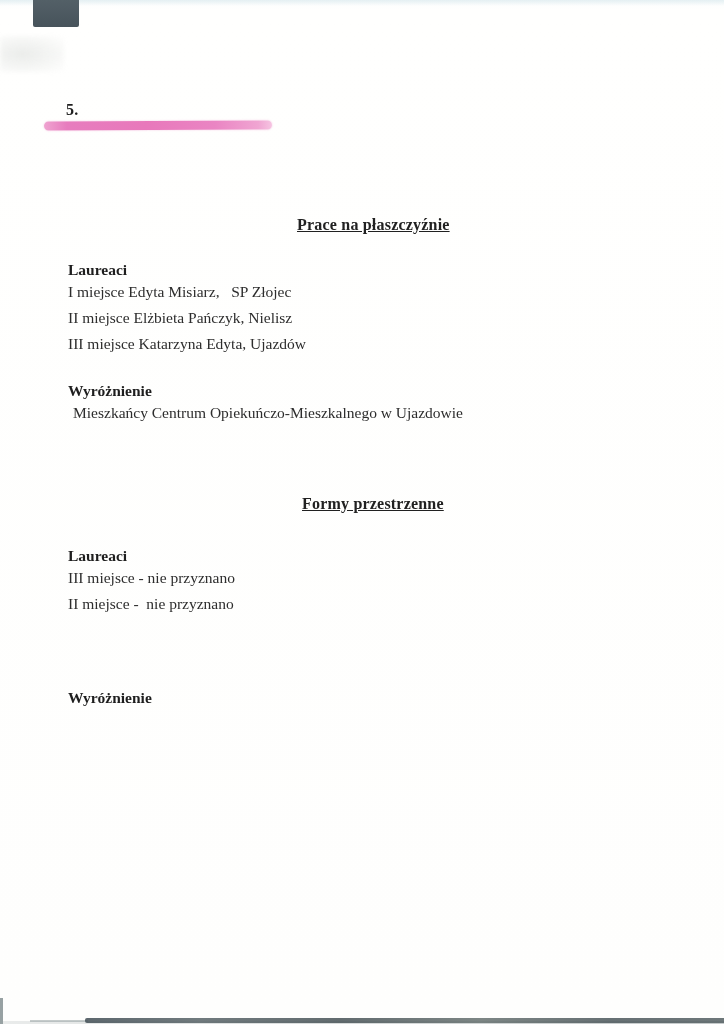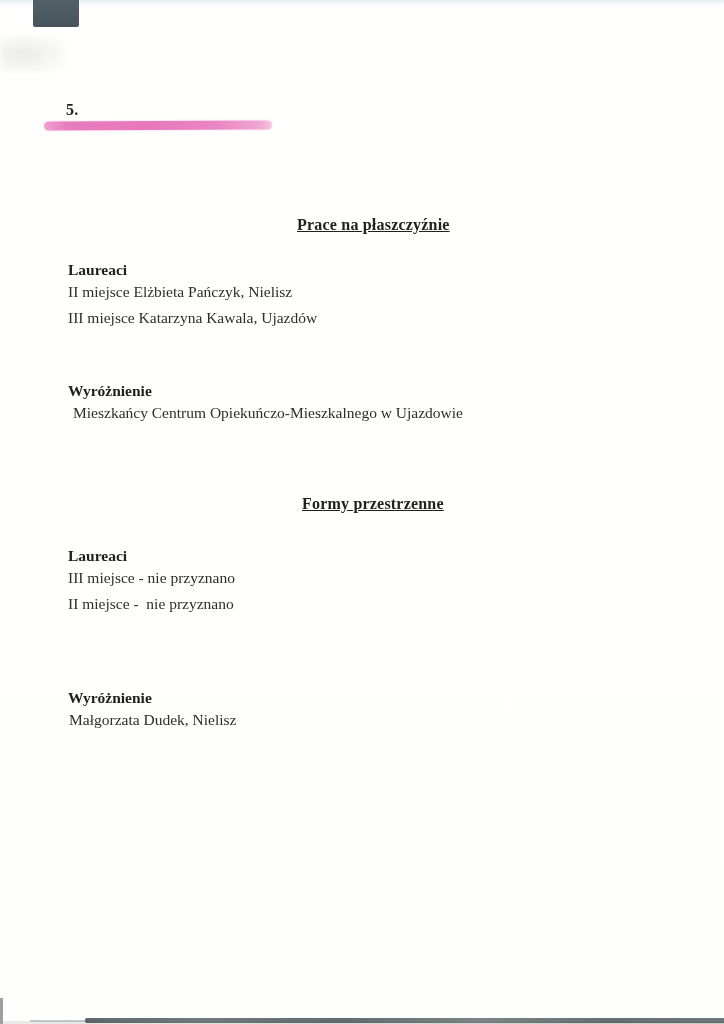--- a/index.html
+++ b/index.html
@@ -63,40 +63,40 @@
 
   <div class="heading">
     <span>5.</span>
   </div>
   <div class="marker"></div>
 
   <div class="section-title title-1">Prace na płaszczyźnie</div>
 
   <div class="block laureaci-1">
     <span class="block-label">Laureaci</span>
+    <div class="line">I miejsce Edyta Misiarz,   SP Złojec</div>
     <div class="line">II miejsce Elżbieta Pańczyk, Nielisz</div>
-    <div class="line">III miejsce Katarzyna Kawala, Ujazdów</div>
+    <div class="line">III miejsce Katarzyna Edyta, Ujazdów</div>
   </div>
 
   <div class="block wyr-1">
     <span class="block-label">Wyróżnienie</span>
     <div class="line">Mieszkańcy Centrum Opiekuńczo-Mieszkalnego w Ujazdowie</div>
   </div>
 
   <div class="section-title title-2">Formy przestrzenne</div>
 
   <div class="block laureaci-2">
     <span class="block-label">Laureaci</span>
     <div class="line">III miejsce - nie przyznano</div>
     <div class="line">II miejsce -  nie przyznano</div>
   </div>
 
   <div class="block wyr-2">
     <span class="block-label">Wyróżnienie</span>
-    <div class="line">Małgorzata Dudek, Nielisz</div>
   </div>
 
   <div class="edge-bottom-light"></div>
   <div class="edge-bottom-mid"></div>
   <div class="edge-bottom-dark"></div>
   <div class="edge-left"></div>
 
 </div>
 
 </body></html>

